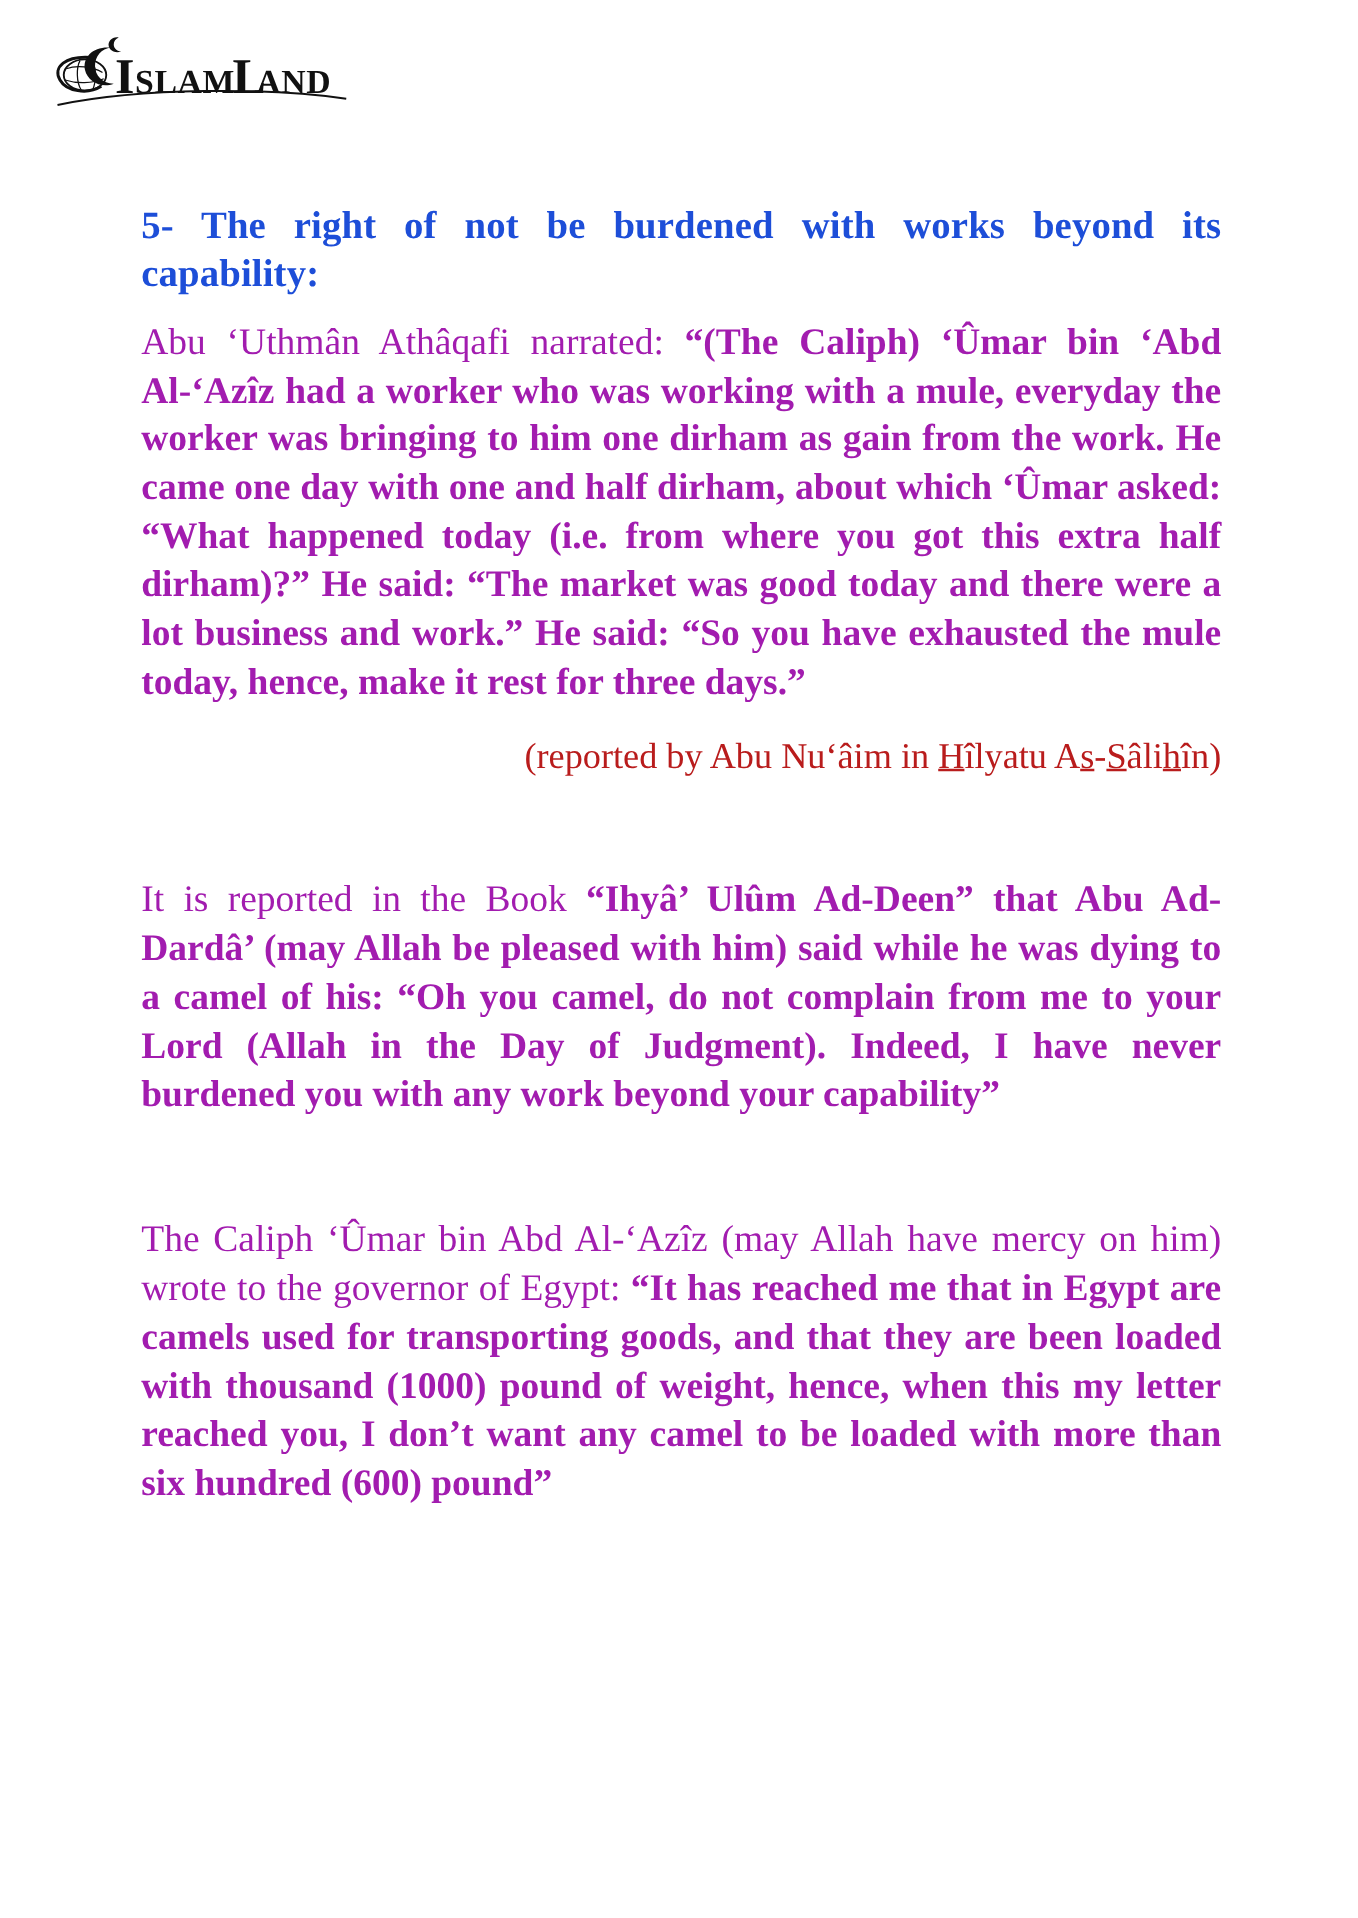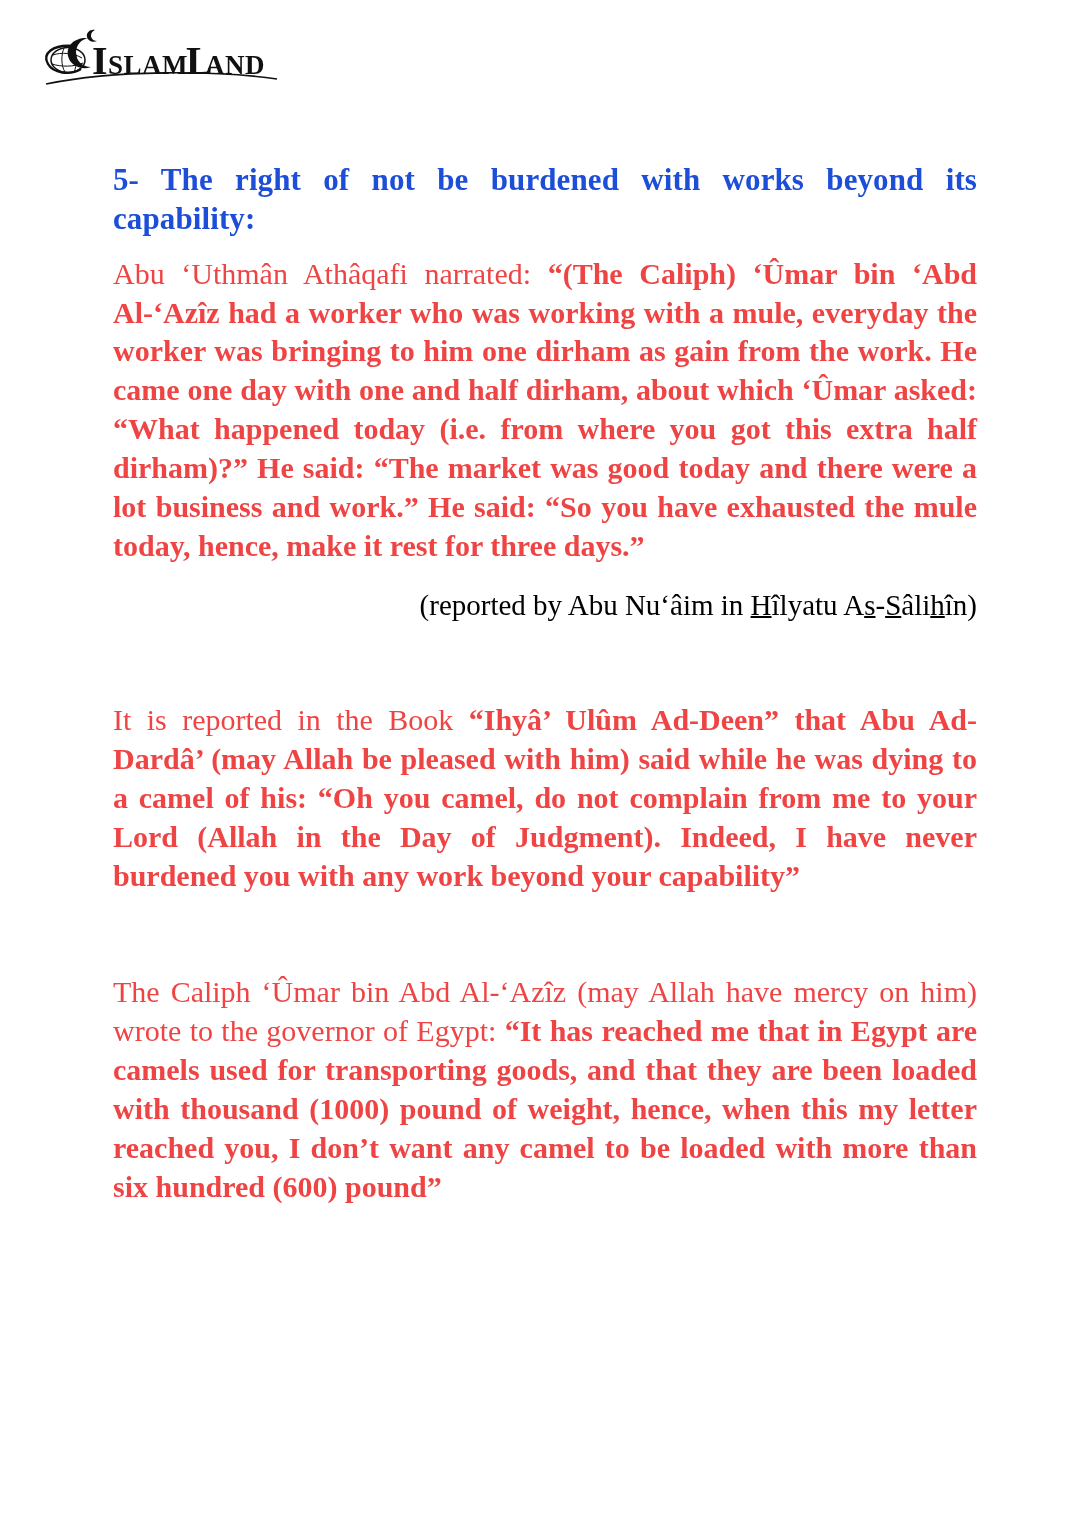--- a/index.html
+++ b/index.html
@@ -46,29 +46,29 @@
     letter-spacing: 0.1px;
     word-spacing: 1px;
   }
 
   p.body-par {
     font-size: 30px;
     line-height: 1.295;
     margin: 0;
     text-align: justify;
     text-align-last: left;
-    color: #ef4444;
+    color: #a21caf;
   }
   p.body-par .lead { font-weight: normal; }
   p.body-par .bold { font-weight: bold; }
 
   .attribution {
     font-size: 29px;
     line-height: 1.3;
-    color: #000000;
+    color: #b91c1c;
     text-align: right;
     margin: 22px 0 0 0;
     font-weight: normal;
   }
   .attribution .udl {
     text-decoration: underline;
     text-underline-offset: 1px;
   }
 
   .gap-block { height: 76px; }

